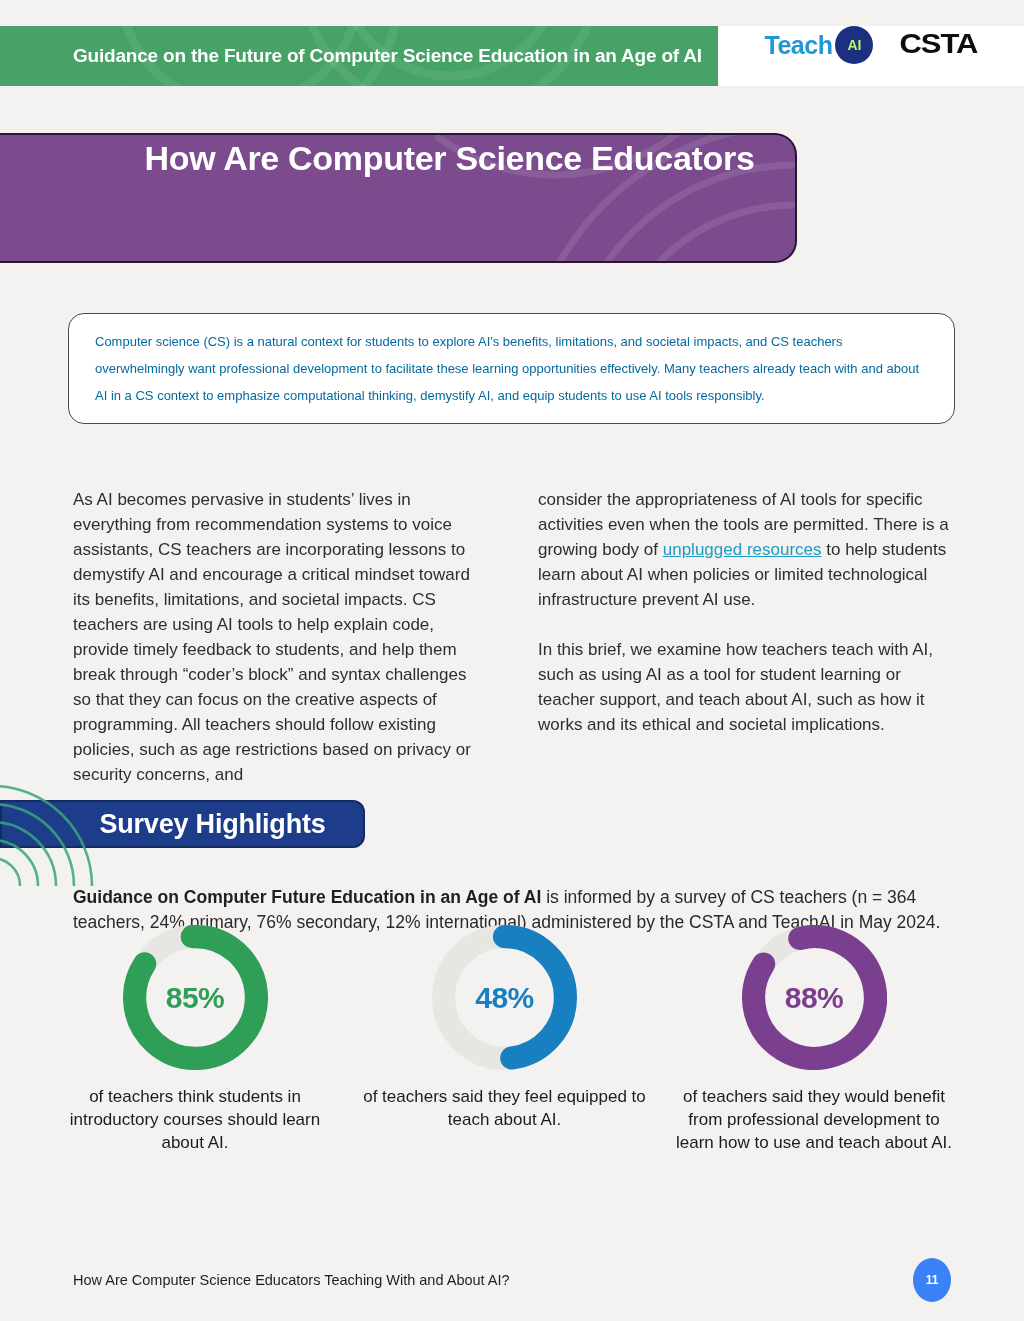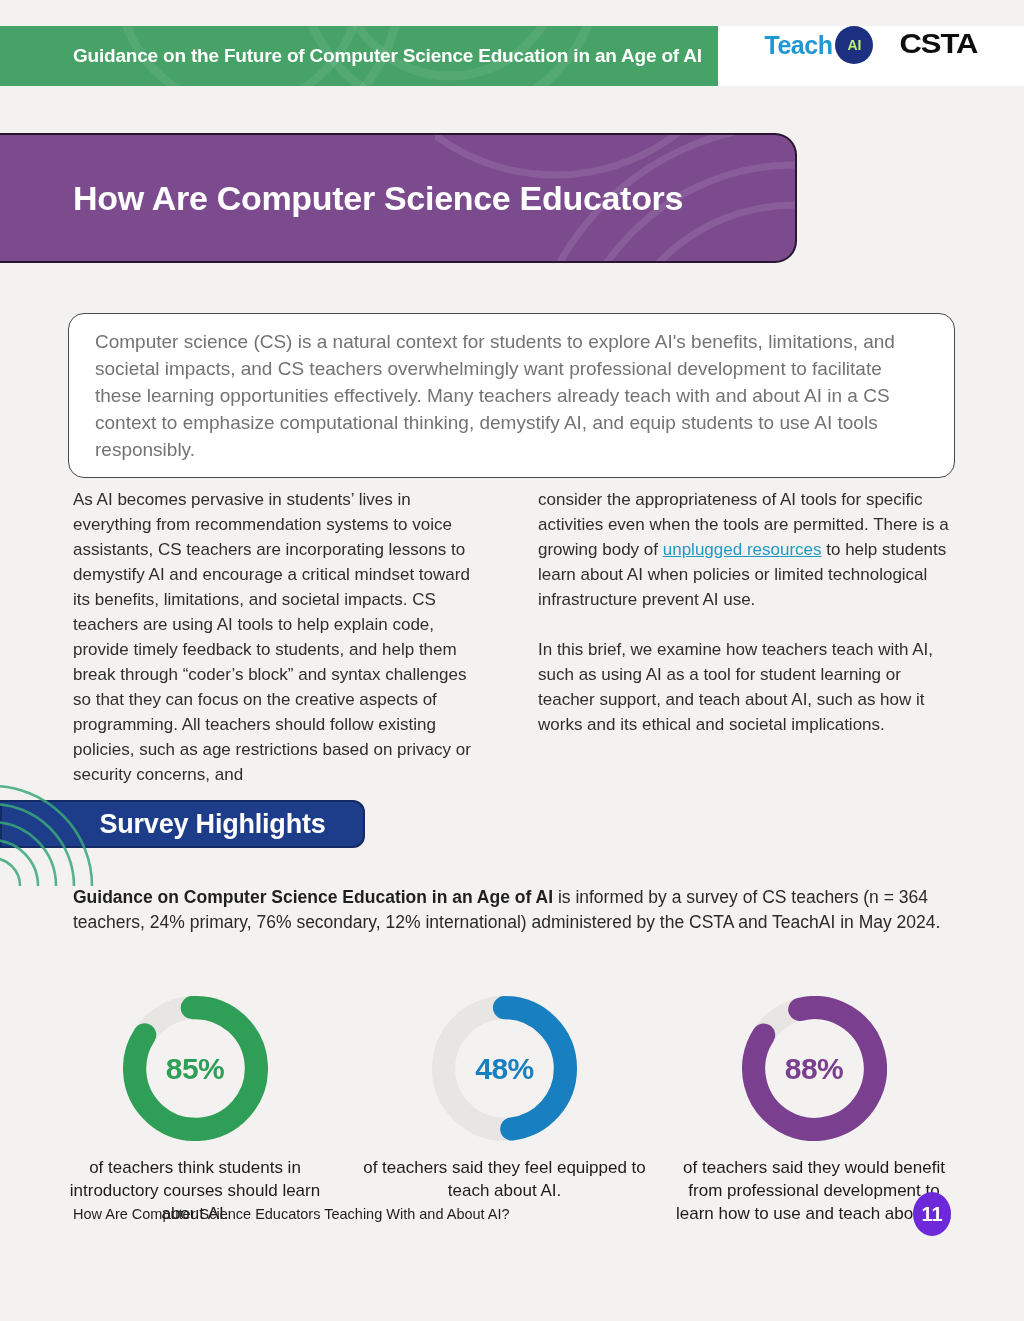--- a/index.html
+++ b/index.html
@@ -31,36 +31,36 @@
     background:#1c2f80; color:#bef264; font-size:14px; font-weight:800;
     display:flex; align-items:center; justify-content:center;
   }
   .csta { color:#0d0d0d; font-size:31px; font-weight:900; letter-spacing:-1px; transform:scaleY(0.92); }
 
   
   .banner {
     position:absolute; top:133px; left:0; width:797px; height:130px;
     background:#7c4b8e; border:2px solid #2a1533; border-left:none;
     border-radius:0 22px 22px 0; overflow:hidden;
-    display:flex; flex-direction:column; justify-content:center; padding-left:73px;
+    display:flex; flex-direction:row; justify-content:center; padding-left:104px;
   }
   .banner svg { position:absolute; right:-60px; top:-40px; pointer-events:none; }
   .banner .line { position:relative; color:#ffffff; font-size:34px; font-weight:800; line-height:47px; letter-spacing:-0.3px; }
 
   
   .callout {
     position:absolute; top:313px; left:68px; width:887px;
     background:#ffffff; border:1.6px solid #4a4a4a; border-radius:16px;
     padding:14px 26px;
   }
   .callout::before {
     content:""; position:absolute; inset:0; border:1.4px solid #5a5a5a;
     border-radius:16px; transform:translate(-8px,7px); z-index:-1;
   }
-  .callout p { font-size:19px; line-height:27px; color:#737373; }
+  .callout p { font-size:13px; line-height:27px; color:#0369a1; }
 
   
   .columns {
     position:absolute; top:487px; left:73px; width:877px;
     display:flex; gap:53px;
   }
   .columns .col { flex:1; font-size:17px; line-height:25px; color:#2e2e2e; }
   .columns .col p + p { margin-top:25px; }
   .body-link { color:#1f9ac4; text-decoration:underline; cursor:pointer; }
 
@@ -76,47 +76,47 @@
 
   
   .survey-intro {
     position:absolute; top:885px; left:73px; width:877px;
     font-size:17.5px; line-height:25px; color:#2a2a2a;
   }
   .survey-intro b { font-weight:800; color:#1f1f1f; }
 
   
   .stats {
-    position:absolute; top:996px; left:0; width:1024px;
+    position:absolute; top:925px; left:0; width:1024px;
     display:flex; justify-content:space-between; padding:0 60px 0 45px;
   }
   .stat { width:300px; display:flex; flex-direction:column; align-items:center; }
   .donut { position:relative; width:145px; height:145px; }
   .donut svg { width:145px; height:145px; display:block; }
   .donut .track { fill:none; stroke:#e8e6e3; stroke-width:16; }
   .donut .arc { fill:none; stroke-width:16; stroke-linecap:round; }
   .pct {
     position:absolute; inset:0; display:flex; align-items:center; justify-content:center;
     font-size:30px; font-weight:800; letter-spacing:-0.5px;
   }
   .caption {
     margin-top:15px; text-align:center; font-size:17px; line-height:23px;
     font-weight:400; color:#1c1c1c; max-width:290px;
   }
 
   
   .footer {
-    position:absolute; top:1190px; left:73px; right:73px; height:48px;
+    position:absolute; top:1256px; left:73px; right:73px; height:48px;
     display:flex; align-items:center; justify-content:space-between;
   }
   .footer-title { font-size:14.5px; font-weight:500; color:#1f1f1f; }
   .page-num {
-    width:38px; height:44px; border-radius:50%; background:#6d28d9;
+    width:38px; height:44px; border-radius:50%; background:#3b82f6;
     display:flex; align-items:center; justify-content:center;
-    color:#fff; font-size:20px; font-weight:800;
+    color:#fff; font-size:12px; font-weight:800;
   }
 </style>
 </head>
 <body>
 
 <div class="page">
 
   <header class="topbar">
     <div class="topbar-green">
       <svg width="500" height="220" viewBox="0 0 500 220">
@@ -172,21 +172,21 @@
       <g fill="none" stroke="#3aa877" stroke-opacity="0.85" stroke-width="2.6">
         <circle cx="-2" cy="122" r="28"></circle>
         <circle cx="-2" cy="122" r="46"></circle>
         <circle cx="-2" cy="122" r="64"></circle>
         <circle cx="-2" cy="122" r="82"></circle>
         <circle cx="-2" cy="122" r="100"></circle>
       </g>
     </svg>
   </section>
 
-  <p class="survey-intro"><b>Guidance on Computer Science Education in an Age of AI</b><span> is informed by a survey of CS teachers (n = 364 teachers, 24% primary, 76% secondary, 12% international) administered by the CSTA and TeachAI in May 2024.</span></p>
+  <p class="survey-intro"><b>Guidance on Computer Future Education in an Age of AI</b><span> is informed by a survey of CS teachers (n = 364 teachers, 24% primary, 76% secondary, 12% international) administered by the CSTA and TeachAI in May 2024.</span></p>
 
   <section class="stats">
 
     <div class="stat">
       <div class="donut">
         <svg viewBox="0 0 100 100">
           <circle class="track" cx="50" cy="50" r="42"></circle>
           <circle class="arc" cx="50" cy="50" r="42" transform="rotate(267 50 50)" stroke-dasharray="224.30971546631125 263.89378290154264" style="stroke: rgb(47, 158, 87);"></circle>
         </svg>
         <span class="pct" style="color: rgb(47, 158, 87);">85%</span>

